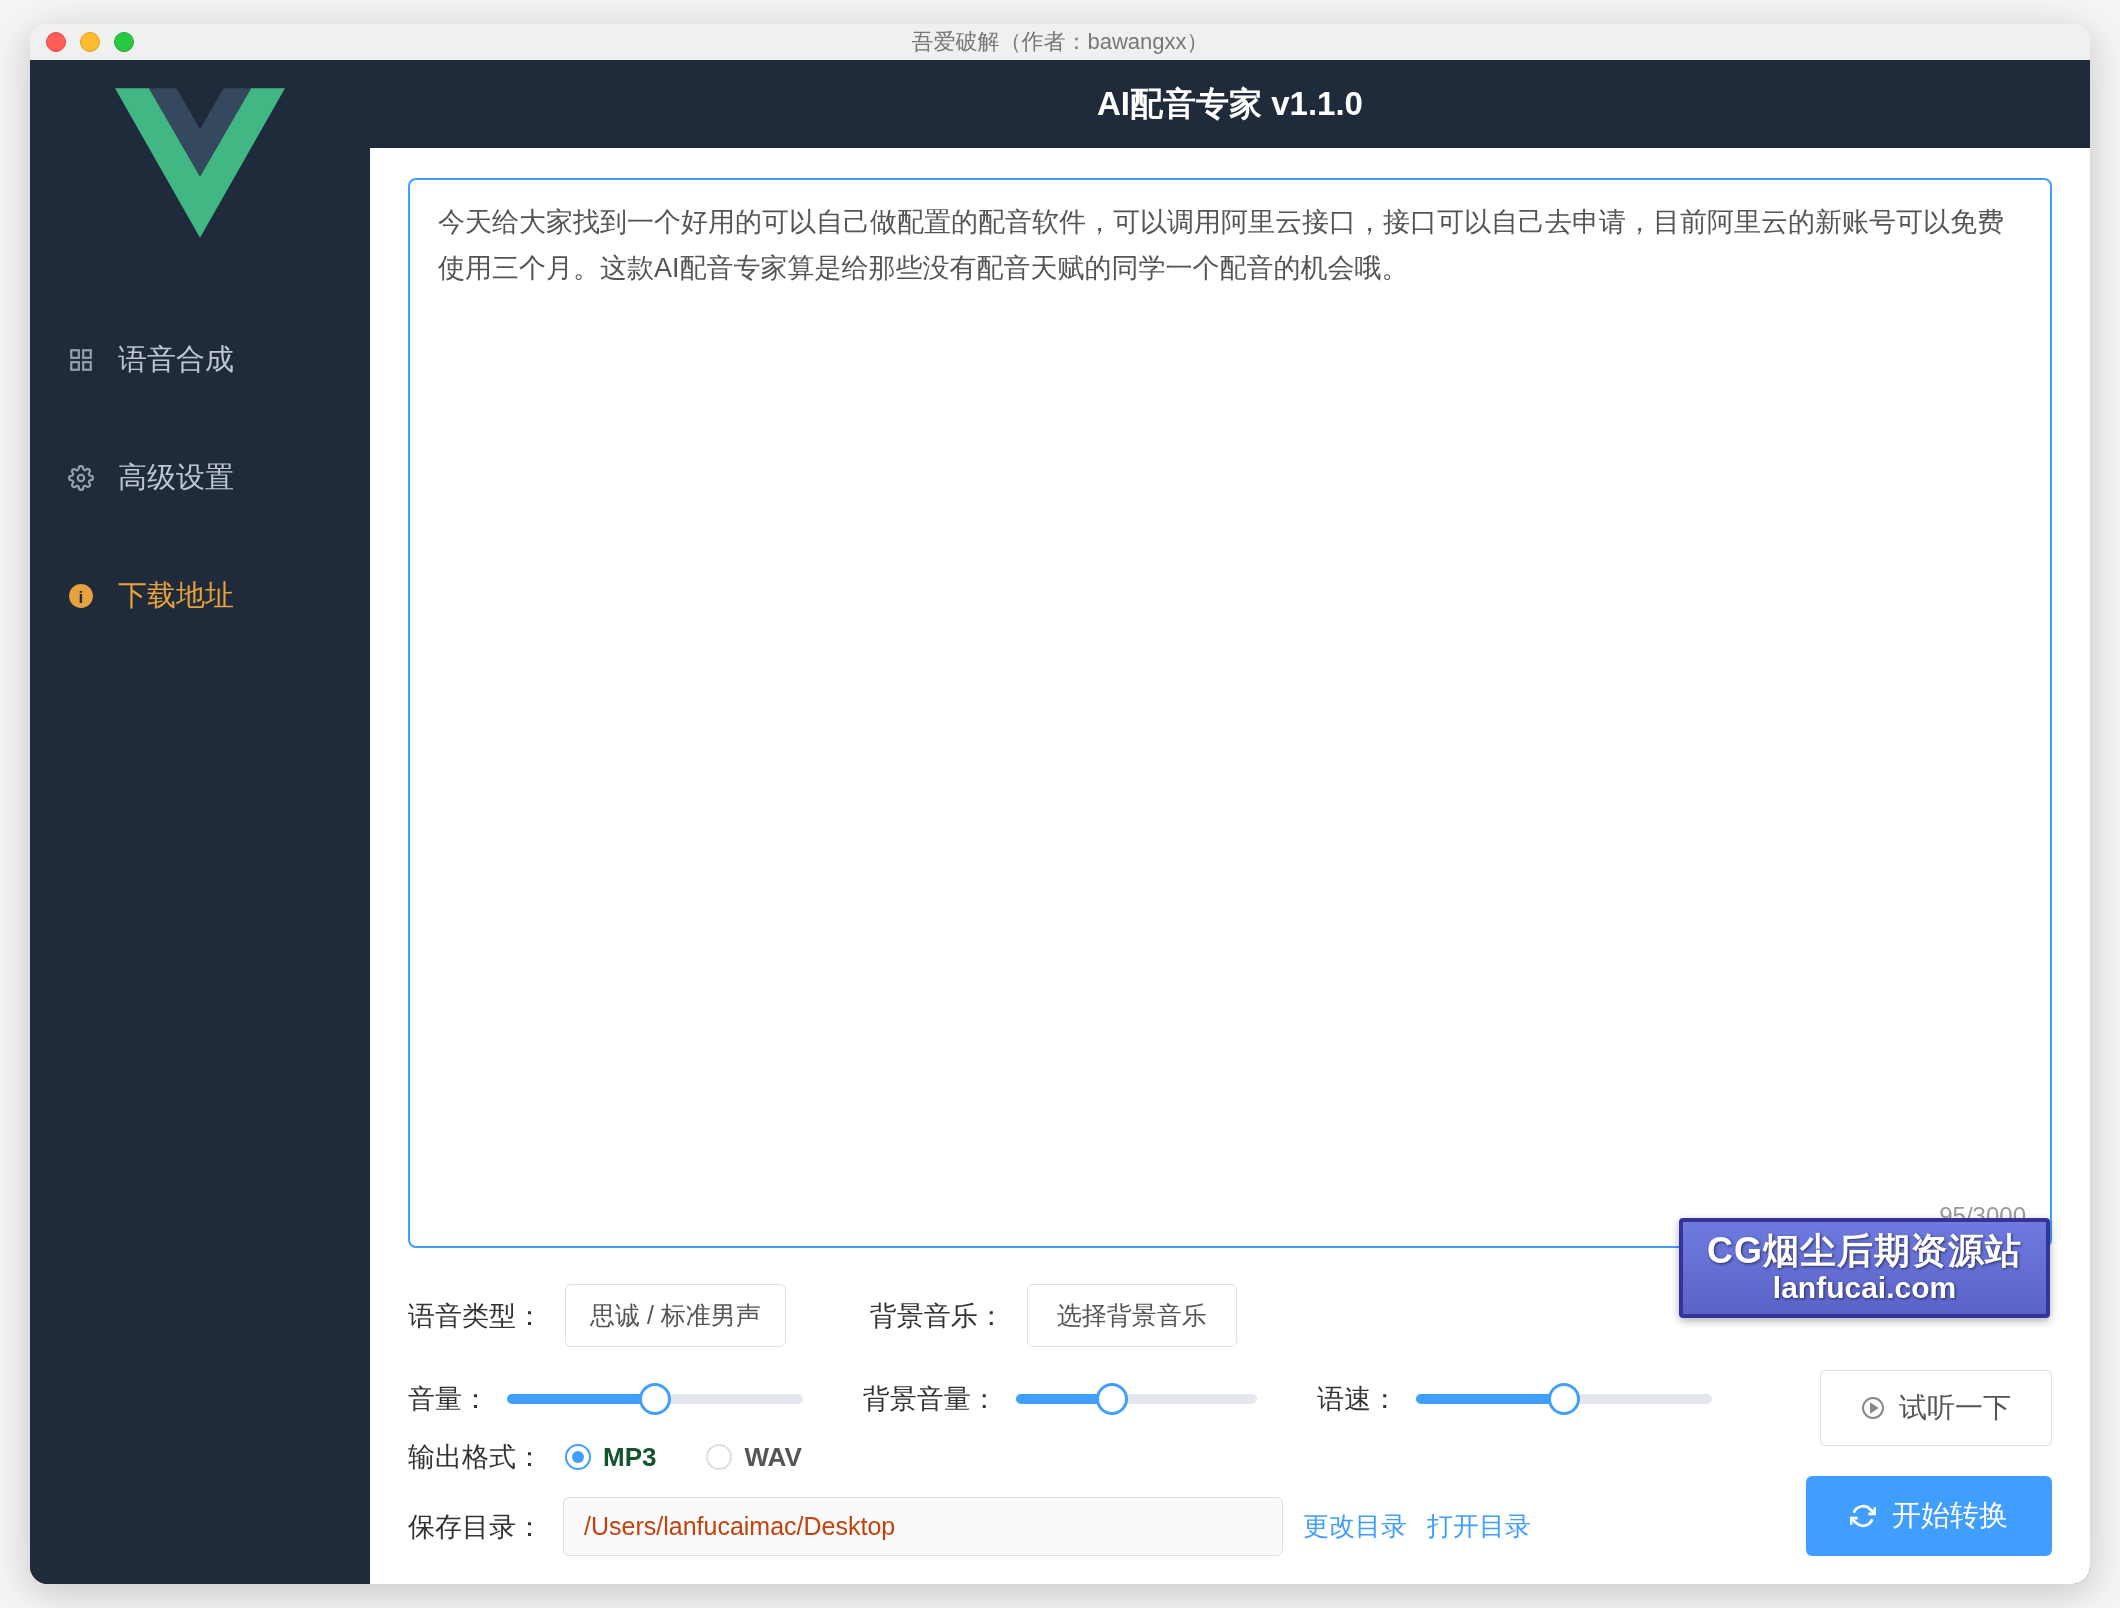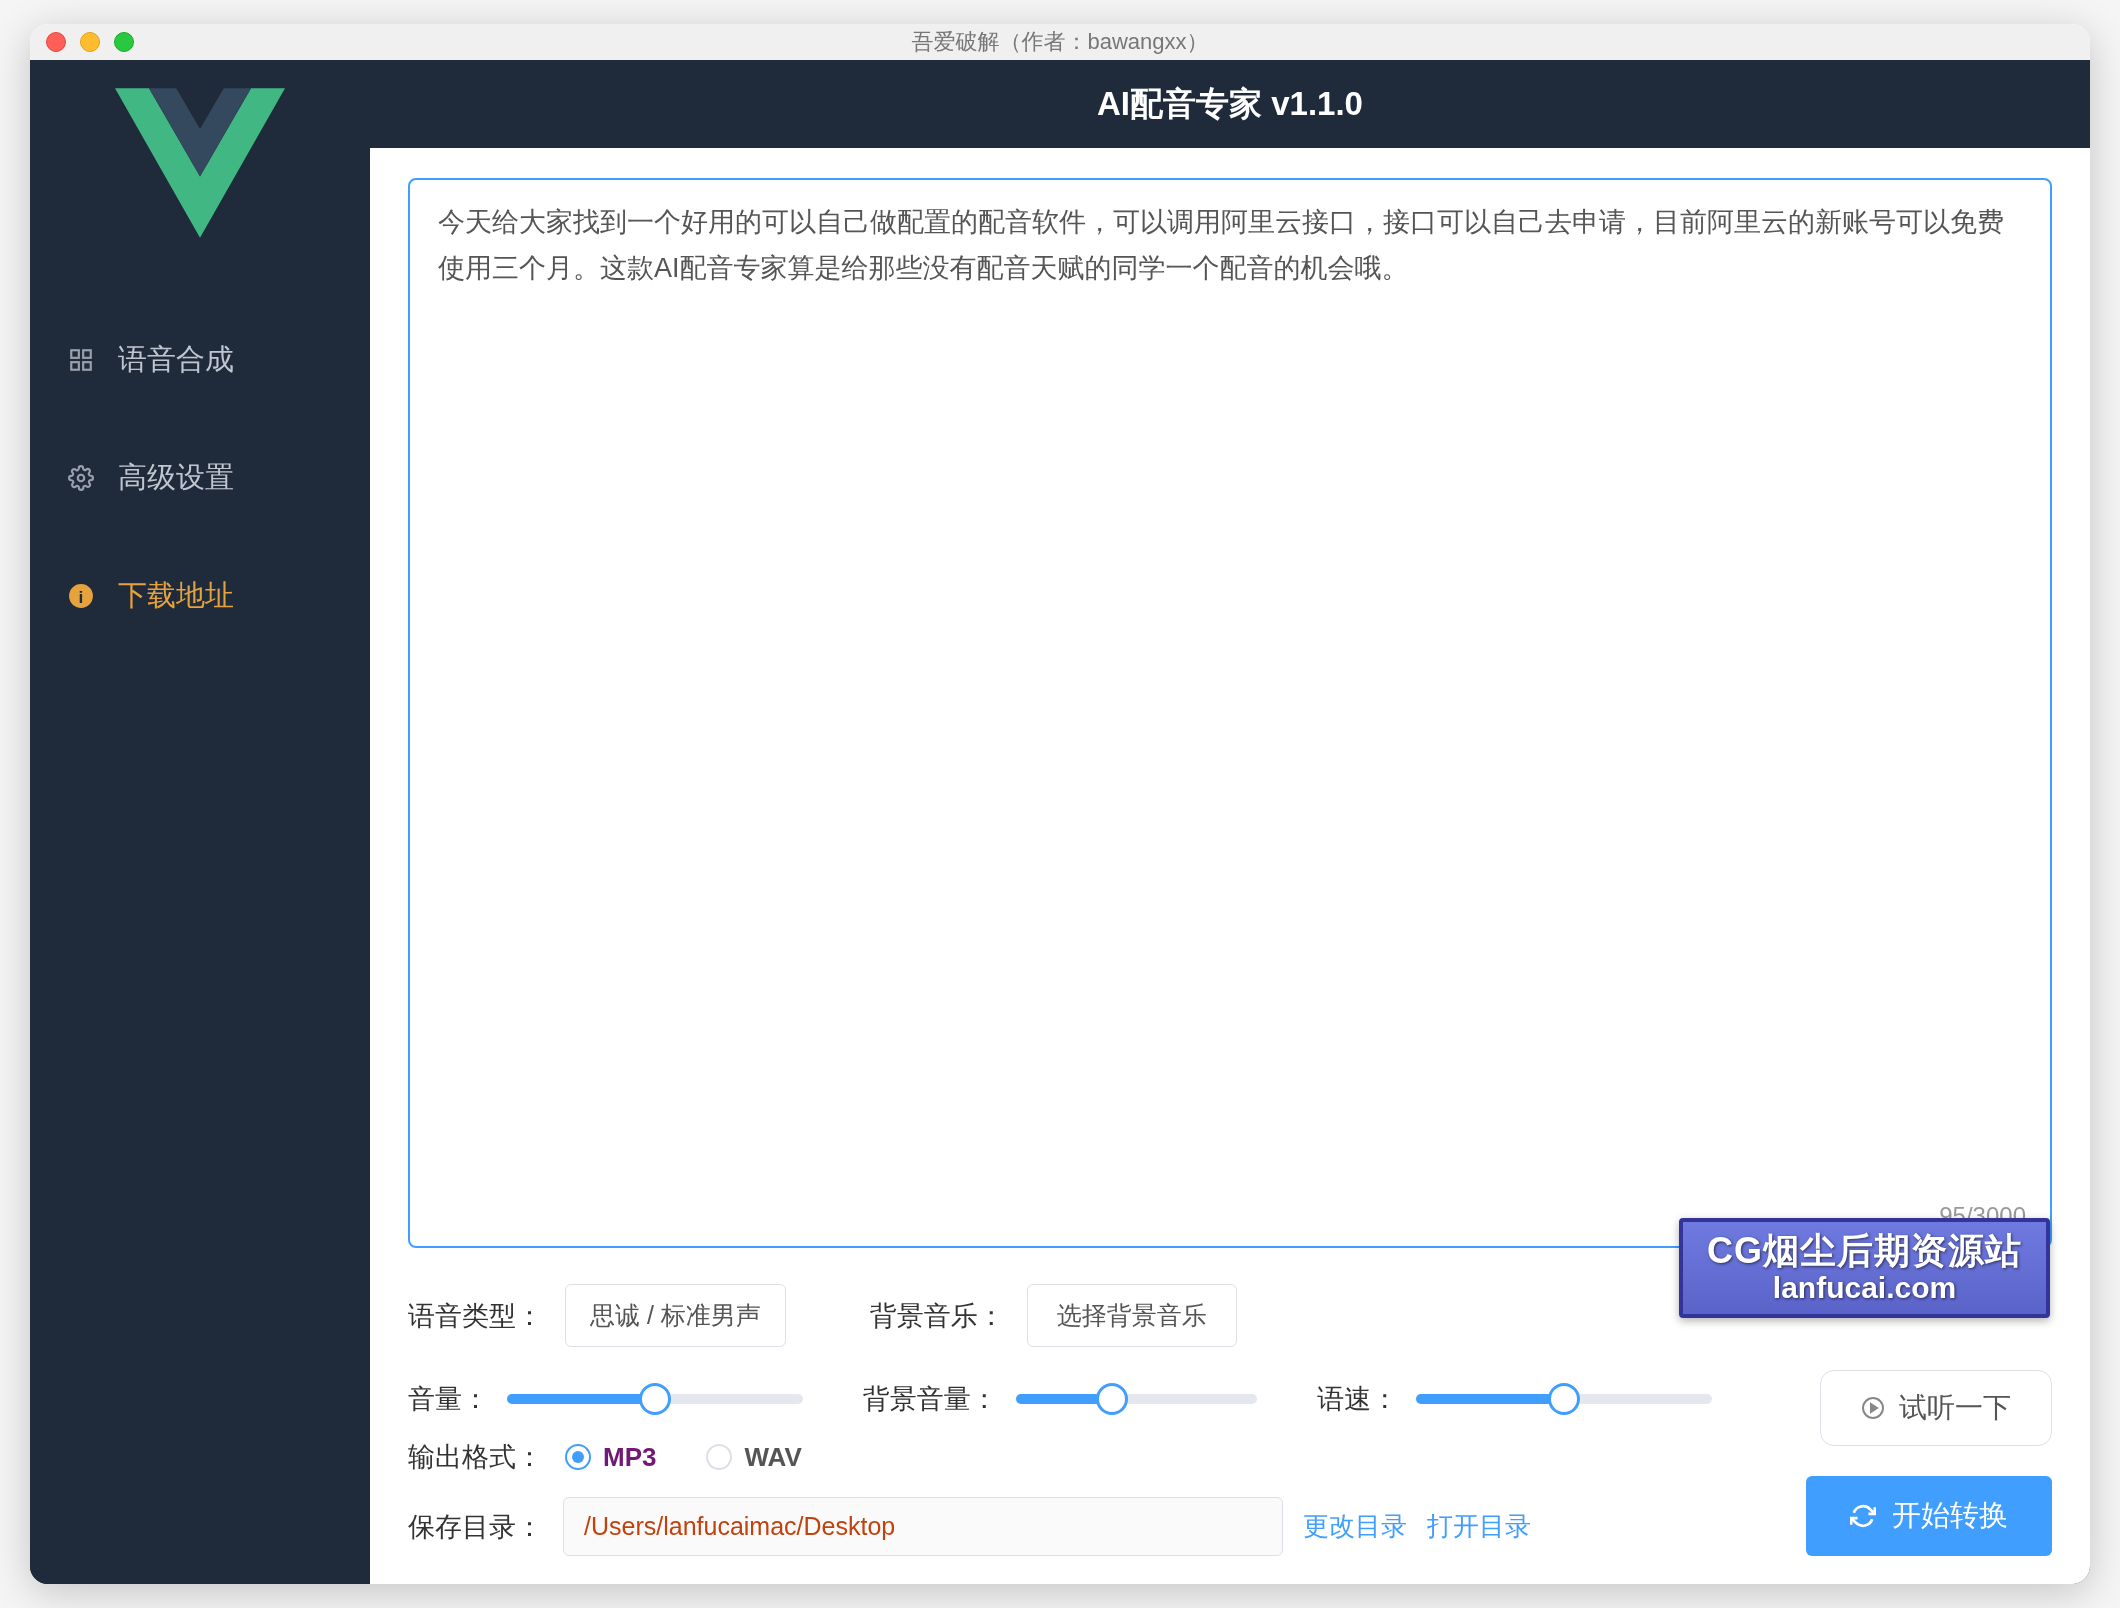--- a/index.html
+++ b/index.html
@@ -150,21 +150,21 @@
 }
 
 .radio-group { display: flex; gap: 50px; align-items: center; }
 .radio-item { display: flex; align-items: center; gap: 12px; cursor: pointer; font-size: 26px; }
 .radio-circle {
   width: 26px; height: 26px; border-radius: 50%;
   border: 2px solid #dcdfe6; display:inline-flex; align-items:center; justify-content:center;
 }
 .radio-item.checked .radio-circle { border-color: #409eff; }
 .radio-item.checked .radio-dot { width: 12px; height: 12px; border-radius:50%; background:#409eff; }
-.radio-item.checked .radio-label { color: #701a75; }
+.radio-item.checked .radio-label { color: #14532d; }
 .radio-label { color: #555; font-weight: 600; }
 
 .path-row { display: flex; align-items: center; gap: 20px; }
 .path-input {
   flex: 1; border: 1.5px solid #dcdfe6; border-radius: 6px;
   padding: 14px 20px; font-size: 25px; color: #c2410c;
   background: #fafafa; max-width: 720px;
 }
 .link-btn { color: #409eff; font-size: 26px; cursor: pointer; }
 
@@ -172,21 +172,21 @@
   position: absolute;
   right: 38px;
   bottom: 28px;
   display: flex;
   flex-direction: column;
   gap: 30px;
   align-items: flex-end;
 }
 .btn-outline {
   border: 1.5px solid #dcdfe6;
-  border-radius: 14px;
+  border-radius: 6px;
   padding: 18px 40px;
   font-size: 28px;
   color: #555;
   background: #fff;
   cursor: pointer;
   display: inline-flex;
   align-items: center;
   gap: 14px;
 }
 .btn-primary {

